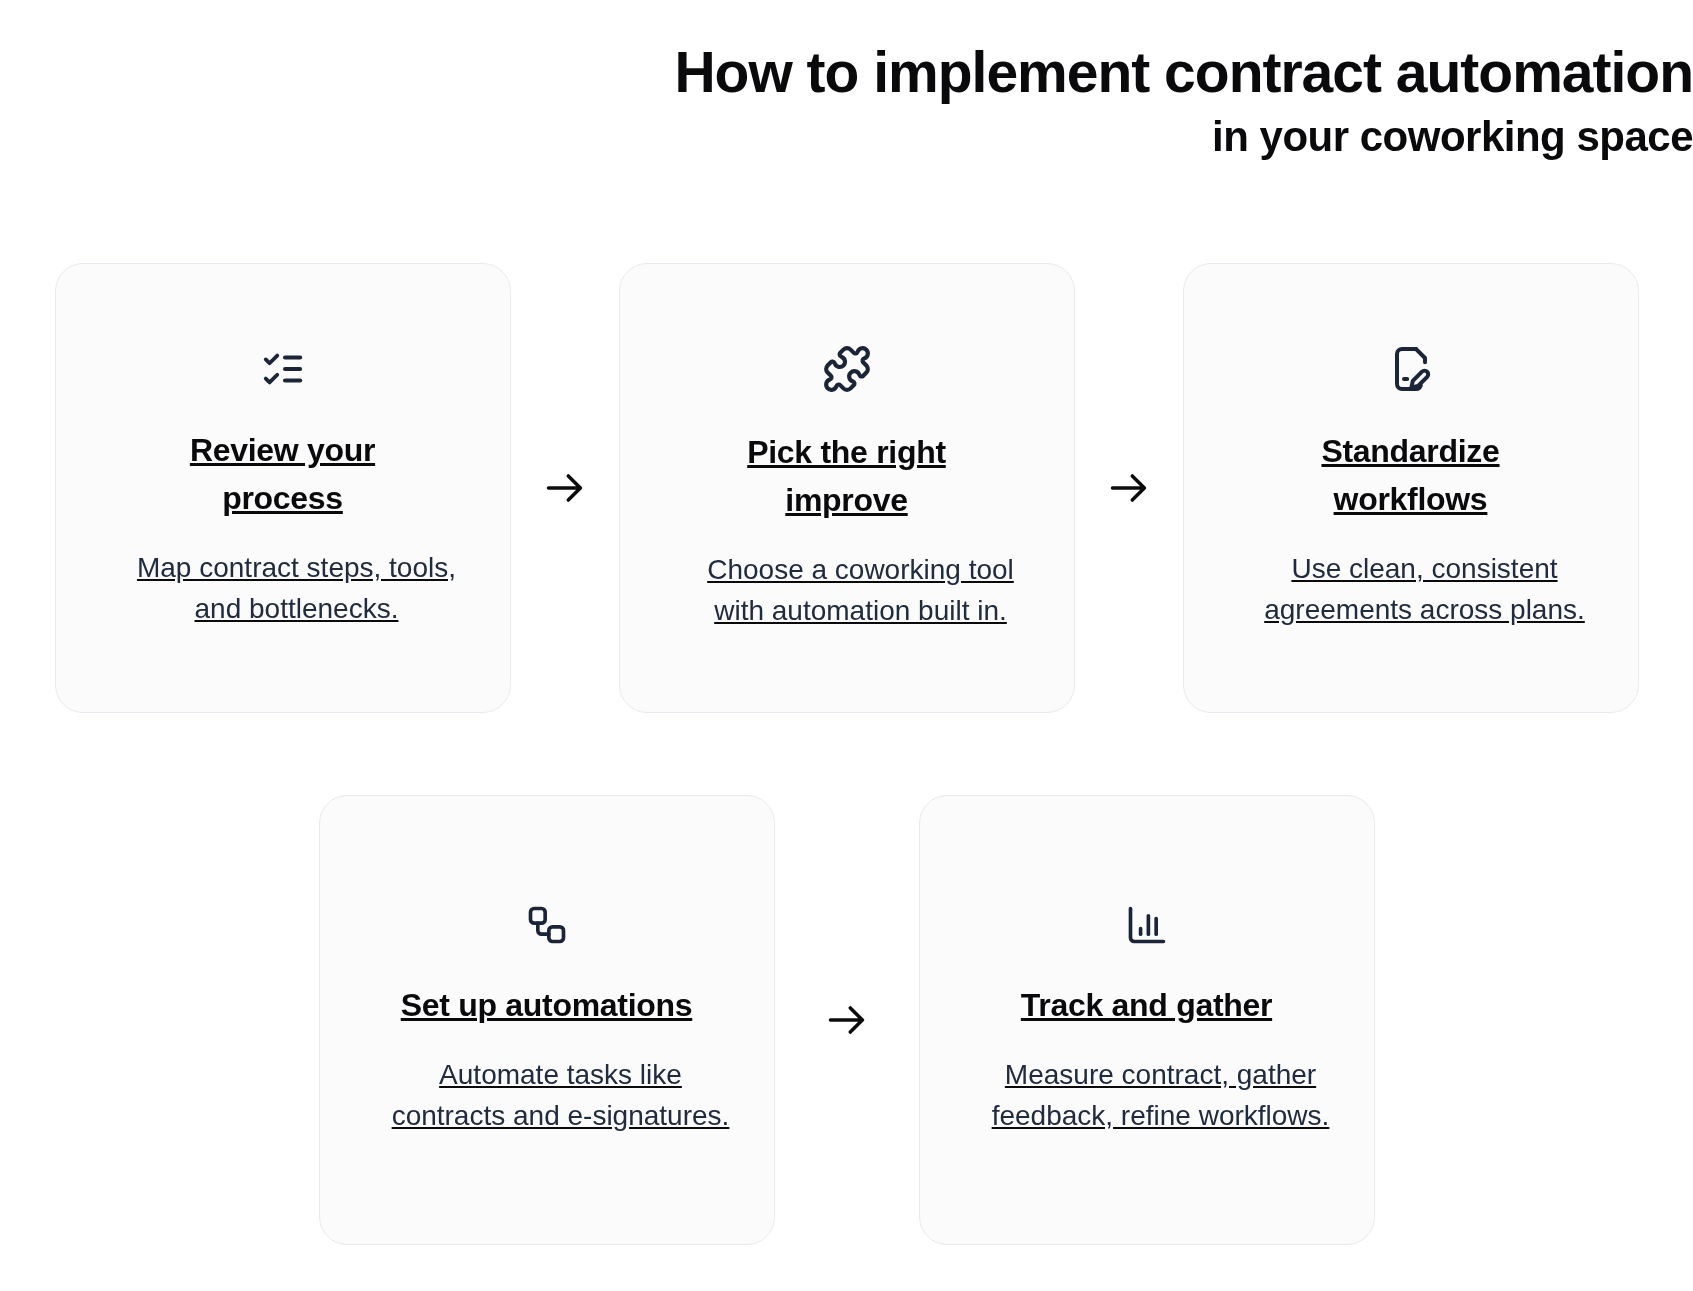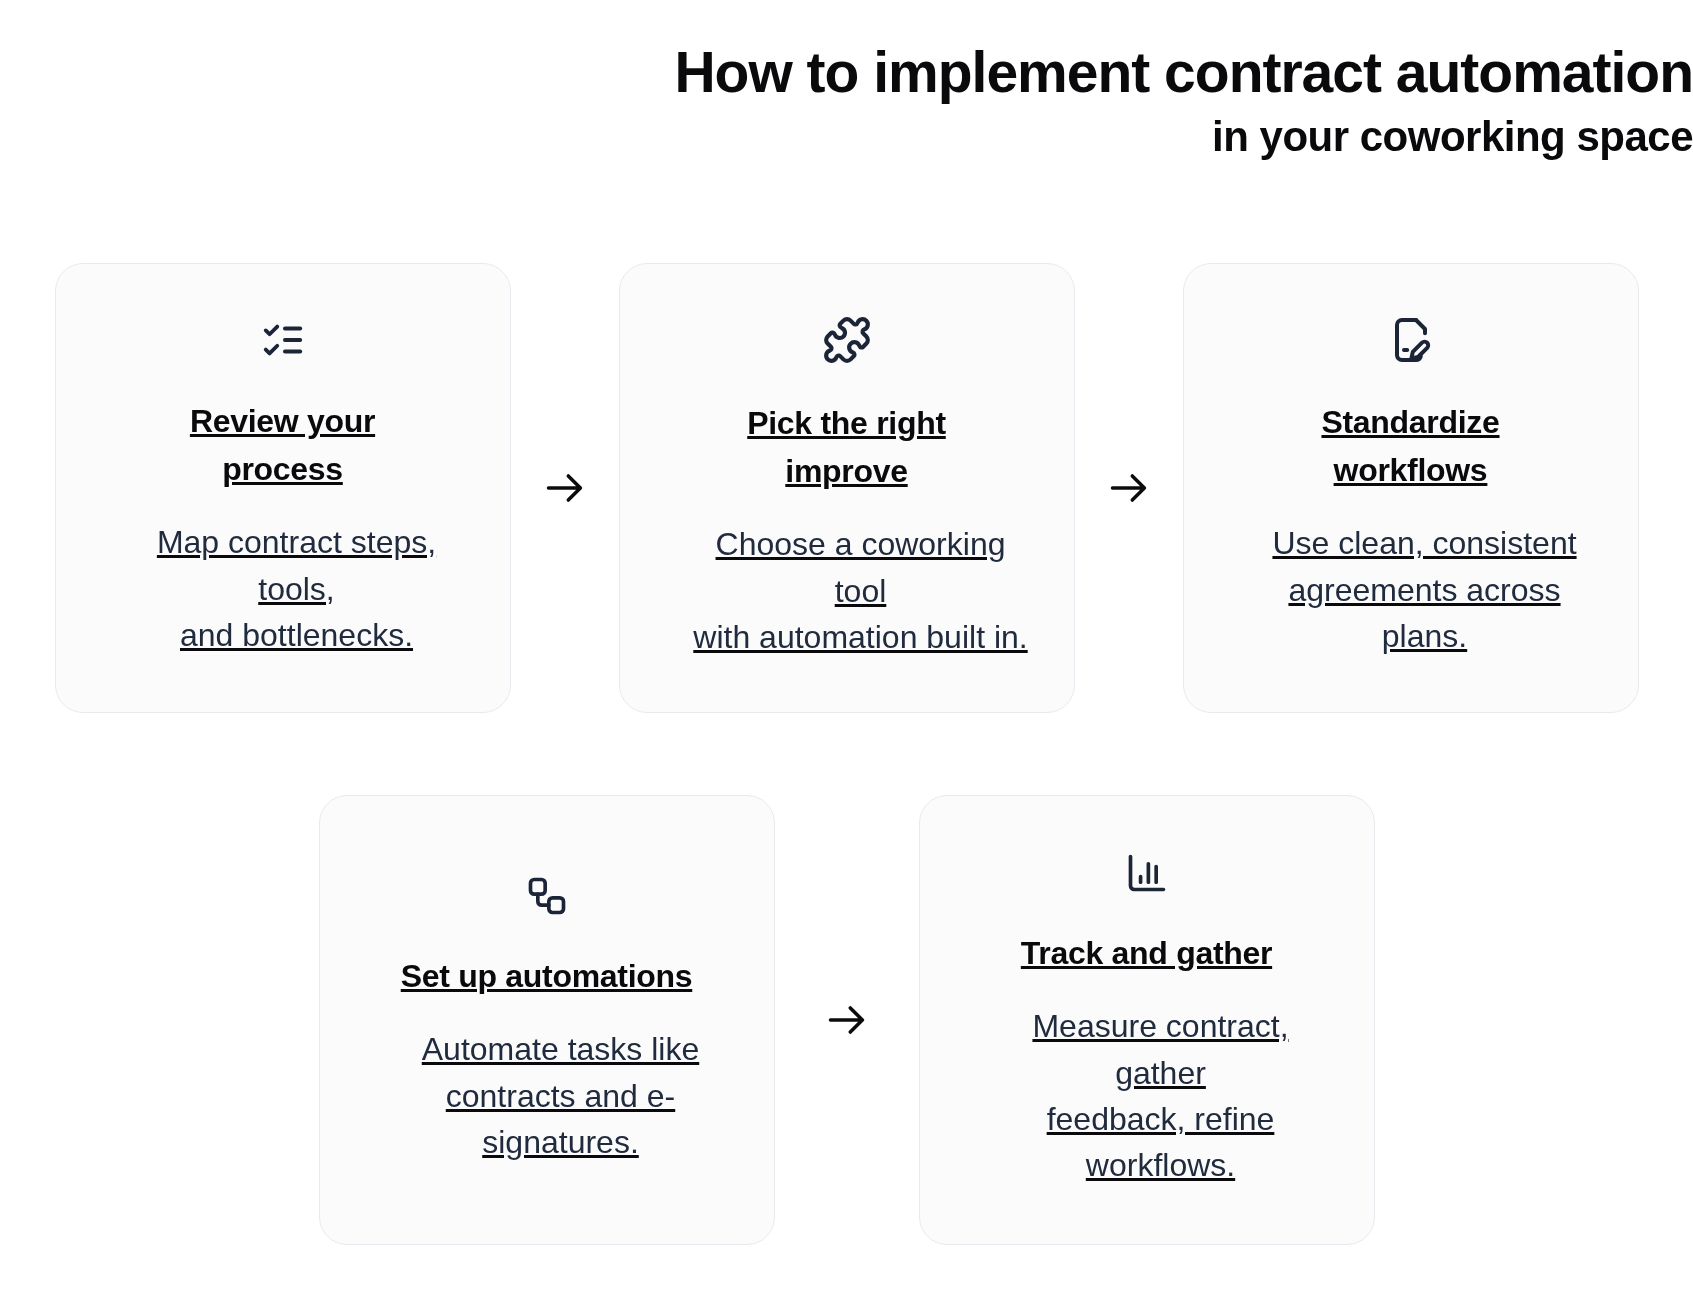--- a/index.html
+++ b/index.html
@@ -57,21 +57,21 @@
   .card-title {
     font-size: 32px;
     font-weight: 700;
     letter-spacing: -0.3px;
     line-height: 1.5;
     white-space: pre-line;
     color: #0a0a0c;
     margin-bottom: 26px;
   }
   .card-desc {
-    font-size: 32px;
+    font-size: 28px;
     font-weight: 400;
     line-height: 1.45;
     white-space: pre-line;
     color: #202b3e;
     margin-left: 28px;
   }
   .arrow-wrap {
     width: 108px;
     display: flex;
     align-items: center;

